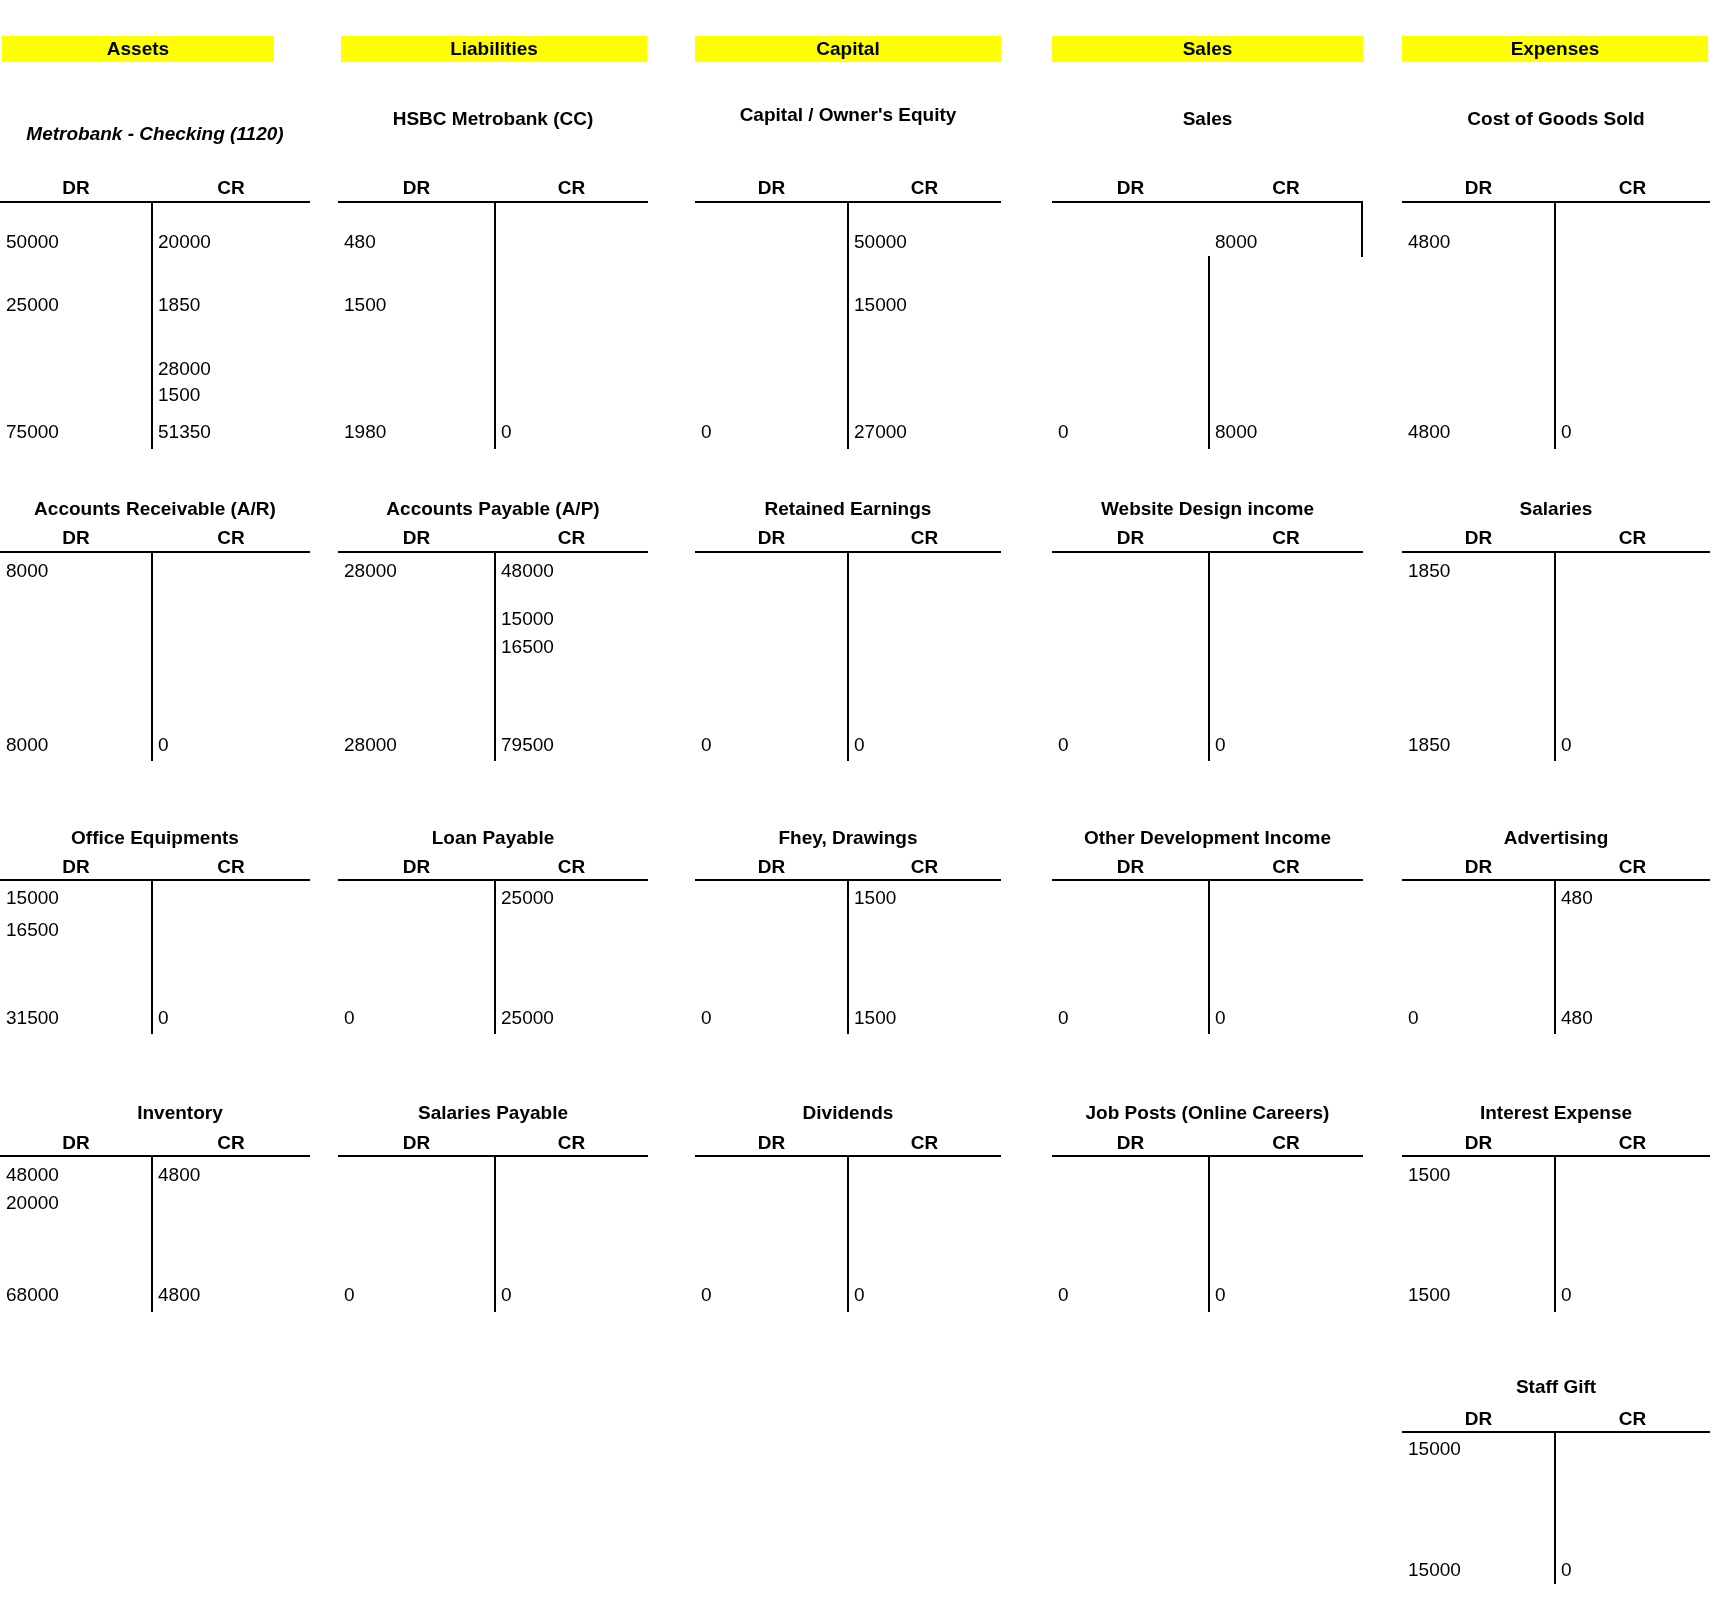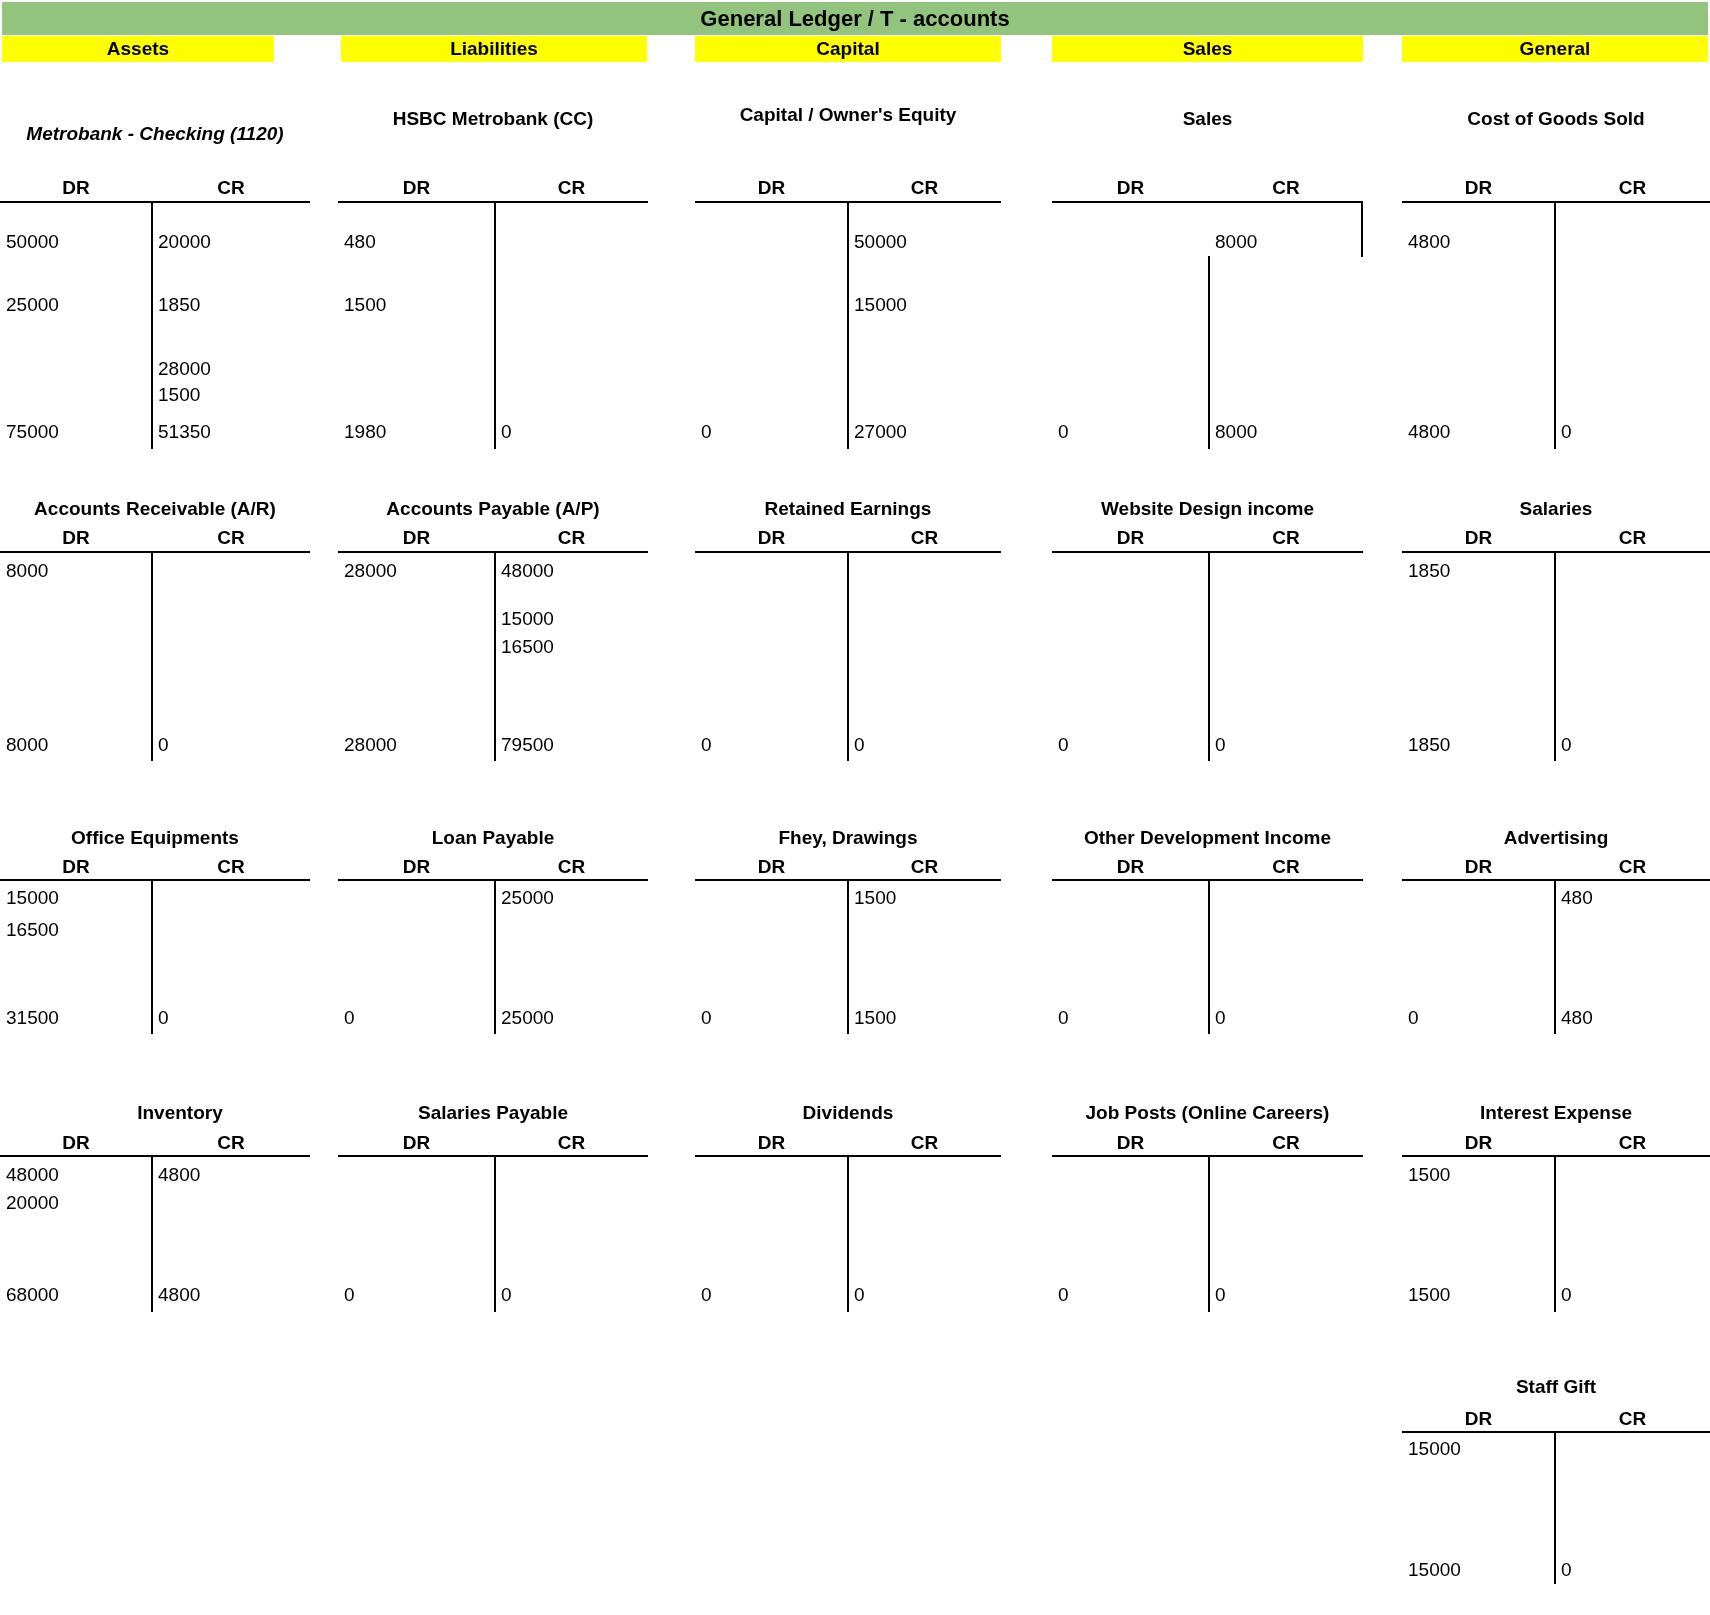--- a/index.html
+++ b/index.html
@@ -30,28 +30,25 @@
   .acct-title{position:absolute;text-align:center;font-weight:bold;font-size:19px;line-height:22px;white-space:nowrap;}
   .colhdr{position:absolute;text-align:center;font-weight:bold;font-size:19px;line-height:22px;}
   .rule{position:absolute;height:2px;background:#000;}
   .vline{position:absolute;width:2px;background:#000;}
   .val{position:absolute;font-size:19px;line-height:22px;white-space:nowrap;}
 </style>
 </head>
 <body>
 
 <div id="sheet">
-  <div class="titlebar" style="background: rgb(147, 196, 125);">
-    <span>General Ledger / T - accounts</span>
-  </div>
   <div class="cat cat0" style="background: rgb(255, 255, 0);">Assets</div>
   <div class="cat cat1" style="background: rgb(255, 255, 0);">Liabilities</div>
   <div class="cat cat2" style="background: rgb(255, 255, 0);">Capital</div>
   <div class="cat cat3" style="background: rgb(255, 255, 0);">Sales</div>
-  <div class="cat cat4" style="background: rgb(255, 255, 0);">General</div>
+  <div class="cat cat4" style="background: rgb(255, 255, 0);">Expenses</div>
 <div class="acct-title" style="left: 0px; top: 123px; width: 310px; font-style: italic;">Metrobank - Checking (1120)</div>
     <div class="colhdr" style="left: 0px; top: 177px; width: 152px;">DR</div>
     <div class="colhdr" style="left: 152px; top: 177px; width: 158px;">CR</div>
     <div class="rule" style="left: 0px; top: 201px; width: 310px;"></div>
     <div class="vline" style="left: 151px; top: 201px; height: 248px;"></div>
     <div class="val" style="left: 6px; top: 231px; width: 140px;">50000</div>
     <div class="val" style="left: 6px; top: 294px; width: 140px;">25000</div>
     <div class="val" style="left: 158px; top: 231px; width: 146px;">20000</div>
     <div class="val" style="left: 158px; top: 294px; width: 146px;">1850</div>
     <div class="val" style="left: 158px; top: 358px; width: 146px;">28000</div>

